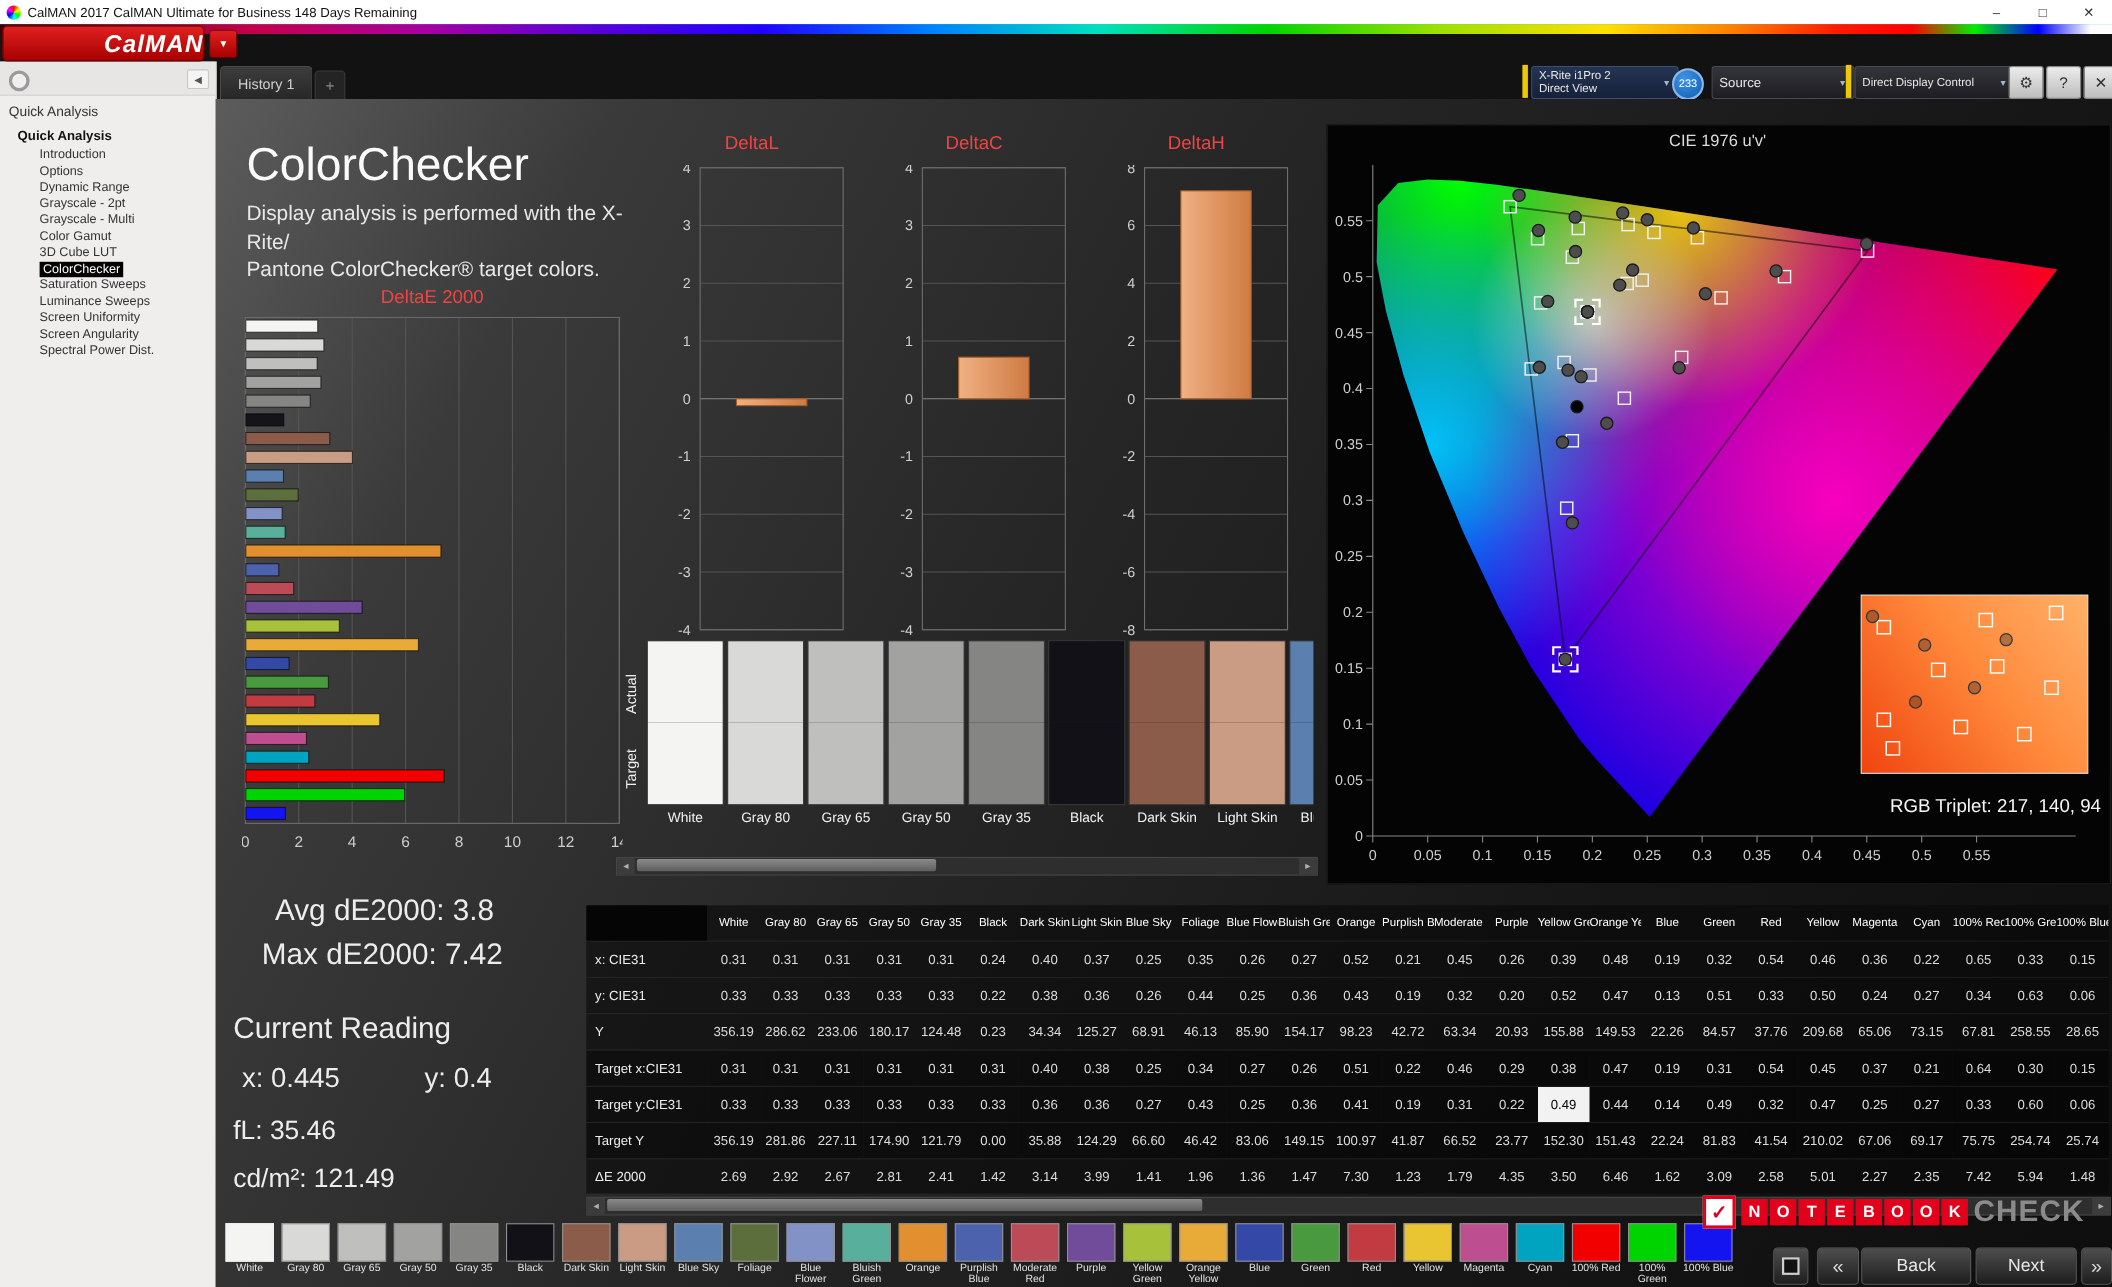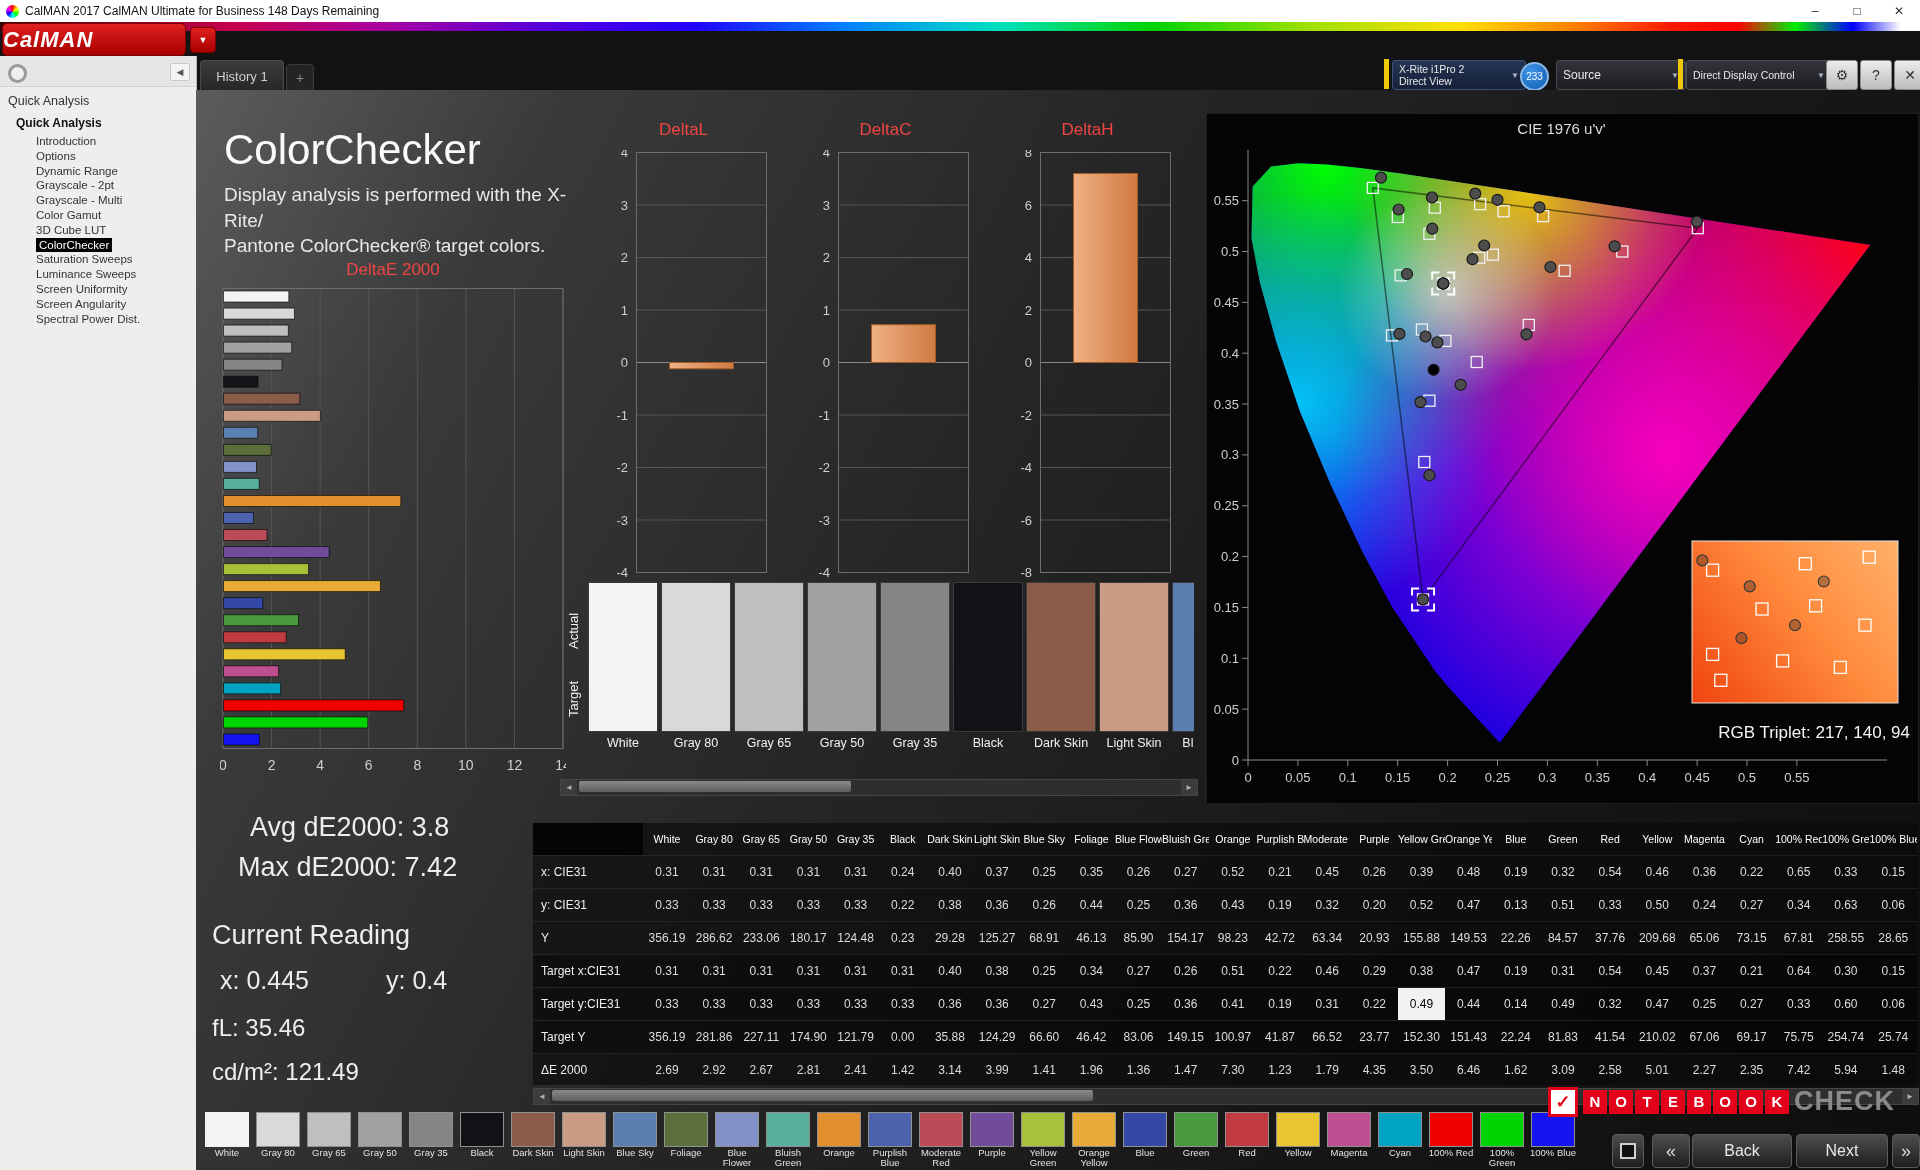--- a/index.html
+++ b/index.html
@@ -18,21 +18,21 @@
 
   
   .rainbow{position:absolute;left:0;top:22px;width:1920px;height:9px;
     background:linear-gradient(90deg,#3a0006 0%,#8a0030 6%,#c4004c 12%,#a800a0 20%,#5a00d8 28%,
       #2200ff 36%,#0080ff 44%,#00e0c0 52%,#00d400 60%,#9ce000 68%,#ffe000 76%,#ff8000 82%,
       #ff1a00 87%,#ff0000 90.5%,#00ee00 93.5%,#0000ff 96.5%,#ffffff 99%);}
   .band{position:absolute;left:196px;top:31px;width:1724px;height:59px;background:#121212;}
   .band-left{position:absolute;left:0;top:31px;width:196px;height:25px;background:#151515;}
   .brand{position:absolute;left:2px;top:23px;display:flex;align-items:center;gap:4px;z-index:5;}
   .brand-box{width:182px;height:31px;background:linear-gradient(#e02020,#a80000);
-             border:1px solid #7a0000;border-radius:5px;display:flex;align-items:center;justify-content:flex-start;}
+             border:1px solid #7a0000;border-radius:5px;display:flex;align-items:center;justify-content:flex-end;}
   .brand-text{color:#fff;font-size:22px;font-weight:bold;font-style:italic;letter-spacing:1px;}
   .brand-drop{width:24px;height:24px;background:linear-gradient(#e02020,#a80000);border:1px solid #7a0000;
               border-radius:4px;color:#fff;font-size:9px;display:flex;align-items:center;justify-content:center;}
 
   
   .tab{position:absolute;left:200px;top:60px;width:82px;height:30px;background:linear-gradient(#3d3d3d,#262626);
        border:1px solid #4a4a4a;border-bottom:none;border-radius:4px 4px 0 0;color:#cfcfcf;font-size:13px;
        display:flex;align-items:center;justify-content:center;}
   .tab-add{position:absolute;left:286px;top:64px;width:26px;height:26px;background:#242424;border:1px solid #3a3a3a;
        border-radius:4px 4px 0 0;color:#8a8a8a;font-size:14px;display:flex;align-items:center;justify-content:center;}
@@ -767,21 +767,21 @@
             <td>0.06</td>
           </tr>
           <tr>
             <td class="rowhdr">Y</td>
             <td>356.19</td>
             <td>286.62</td>
             <td>233.06</td>
             <td>180.17</td>
             <td>124.48</td>
             <td>0.23</td>
-            <td>29.28</td>
+            <td>34.34</td>
             <td>125.27</td>
             <td>68.91</td>
             <td>46.13</td>
             <td>85.90</td>
             <td>154.17</td>
             <td>98.23</td>
             <td>42.72</td>
             <td>63.34</td>
             <td>20.93</td>
             <td>155.88</td>

